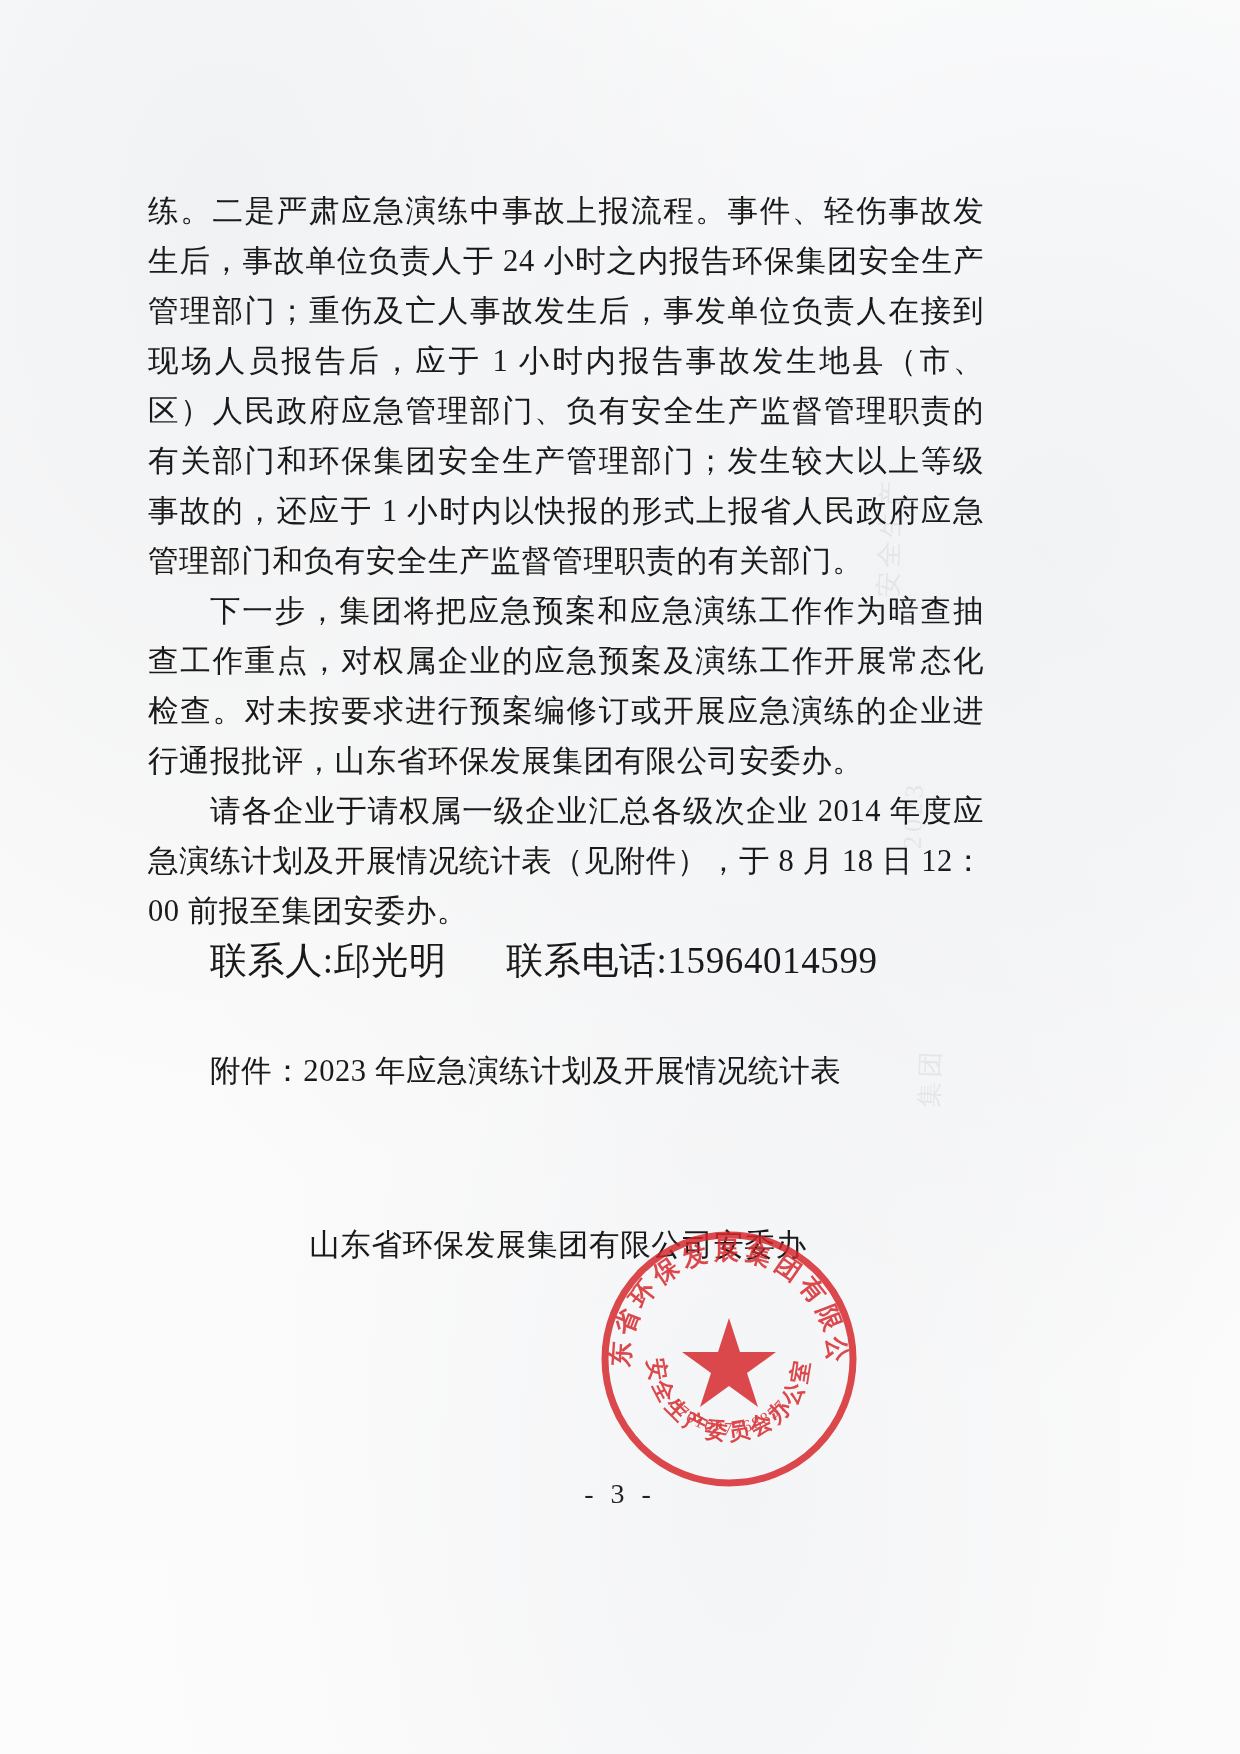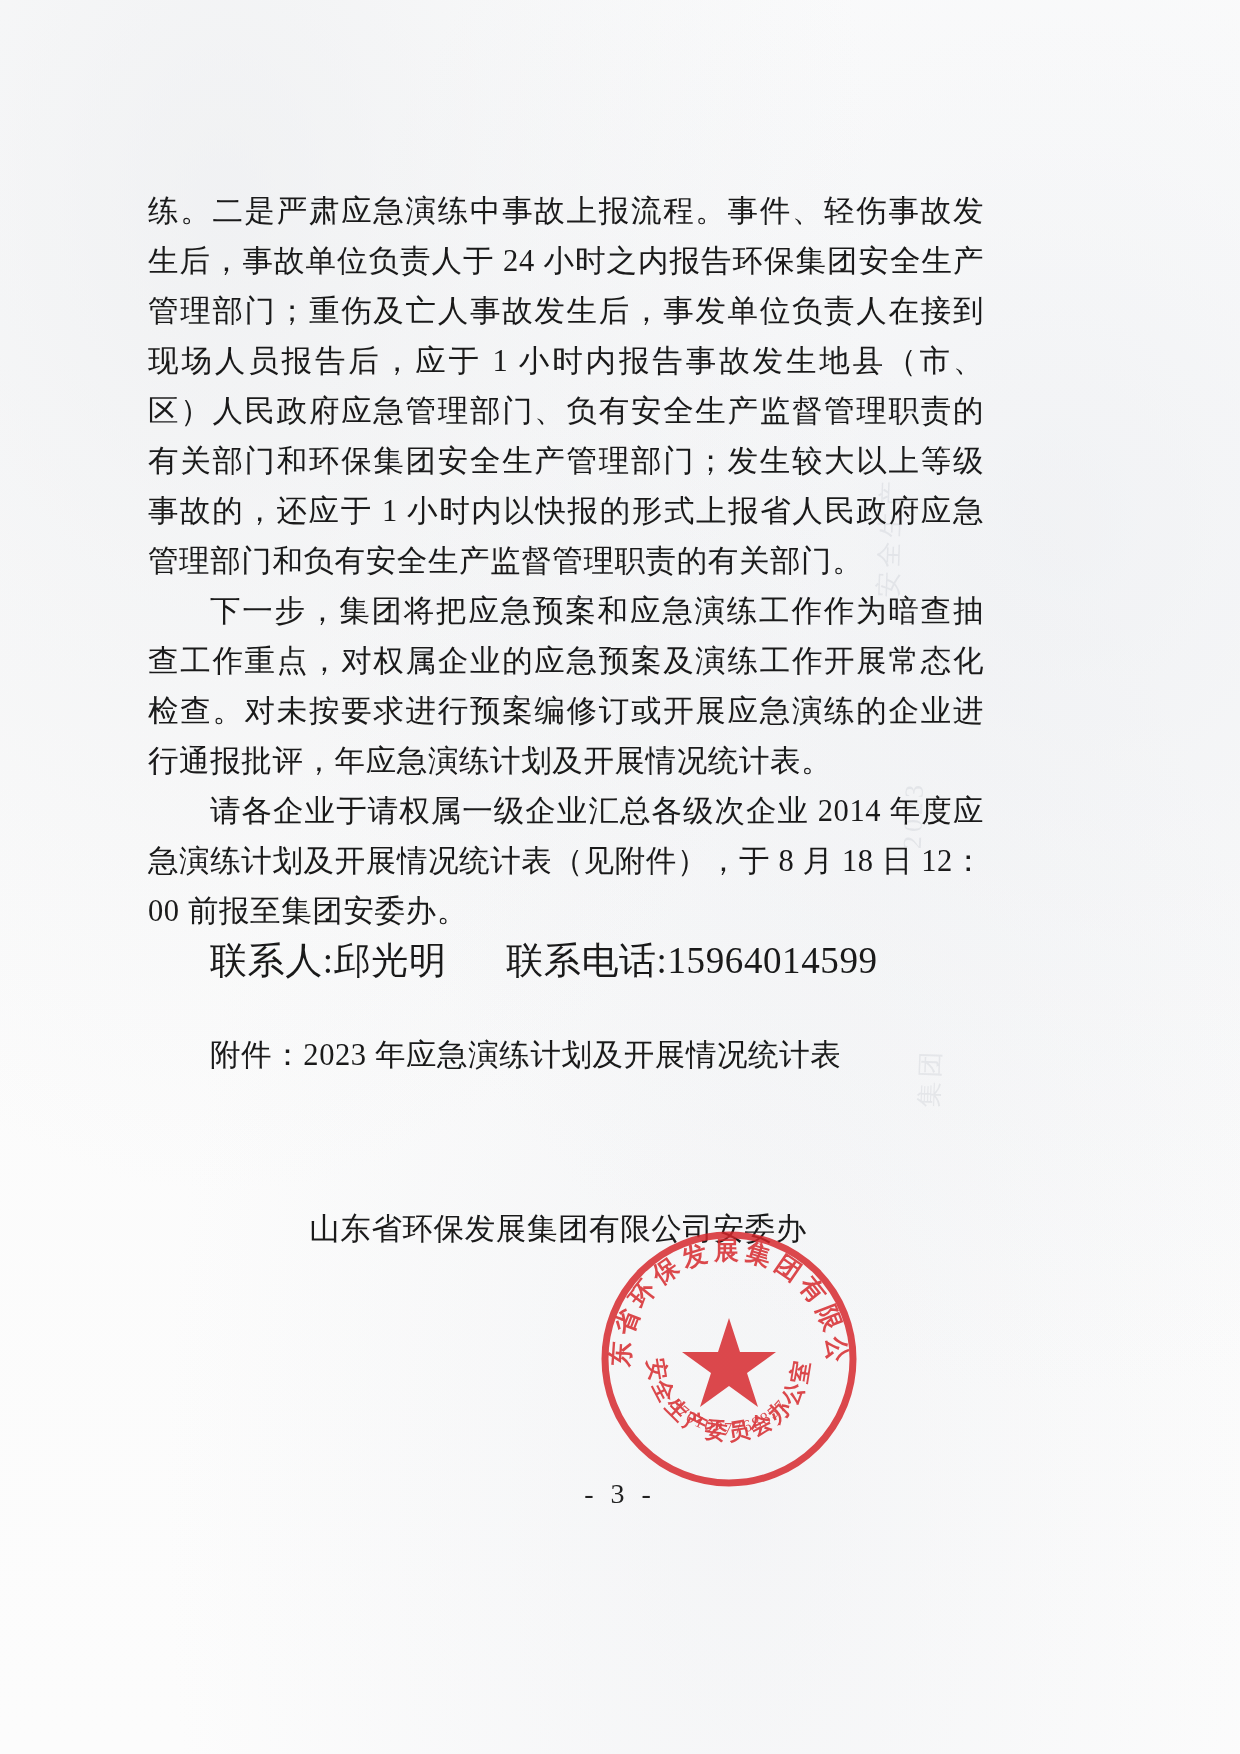--- a/index.html
+++ b/index.html
@@ -61,21 +61,21 @@
   }
   .contact-gap {
     display: inline-block;
     width: 40px;
   }
   .attach {
     font-size: 30.5px;
     line-height: 50px;
     letter-spacing: 0.6px;
     padding-left: 62px;
-    margin-top: 44px;
+    margin-top: 60px;
   }
   .sign-block {
     margin-top: 122px;
     text-align: center;
     padding-right: 28px;
     font-size: 30.5px;
     line-height: 54px;
     letter-spacing: 0.6px;
     position: relative;
     z-index: 2;
@@ -112,21 +112,21 @@
 <div class="page-bg"></div>
 
 <div class="ghost" style="left:830px; top:520px; transform:rotate(-88deg);">安全生产</div>
 <div class="ghost" style="left:880px; top:800px; transform:rotate(-88deg);">2023</div>
 <div class="ghost" style="left:900px; top:1060px; transform:rotate(-88deg);">集团</div>
 
 <div class="doc">
 
   <p class="para">练。二是严肃应急演练中事故上报流程。事件、轻伤事故发生后，事故单位负责人于 24 小时之内报告环保集团安全生产管理部门；重伤及亡人事故发生后，事发单位负责人在接到现场人员报告后，应于 1 小时内报告事故发生地县（市、区）人民政府应急管理部门、负有安全生产监督管理职责的有关部门和环保集团安全生产管理部门；发生较大以上等级事故的，还应于 1 小时内以快报的形式上报省人民政府应急管理部门和负有安全生产监督管理职责的有关部门。</p>
 
-  <p class="para indent">下一步，集团将把应急预案和应急演练工作作为暗查抽查工作重点，对权属企业的应急预案及演练工作开展常态化检查。对未按要求进行预案编修订或开展应急演练的企业进行通报批评，年应急演练计划及开展情况统计表。</p>
+  <p class="para indent">下一步，集团将把应急预案和应急演练工作作为暗查抽查工作重点，对权属企业的应急预案及演练工作开展常态化检查。对未按要求进行预案编修订或开展应急演练的企业进行通报批评，山东省环保发展集团有限公司安委办。</p>
 
   <p class="para indent">请各企业于请权属一级企业汇总各级次企业 2014 年度应急演练计划及开展情况统计表（见附件），于 8 月 18 日 12：00 前报至集团安委办。</p>
 
   <div class="contact-block">
     <div>
       <span>联系人:邱光明</span>
       <span class="contact-gap"></span>
       <span>联系电话:15964014599</span>
     </div>
   </div>

